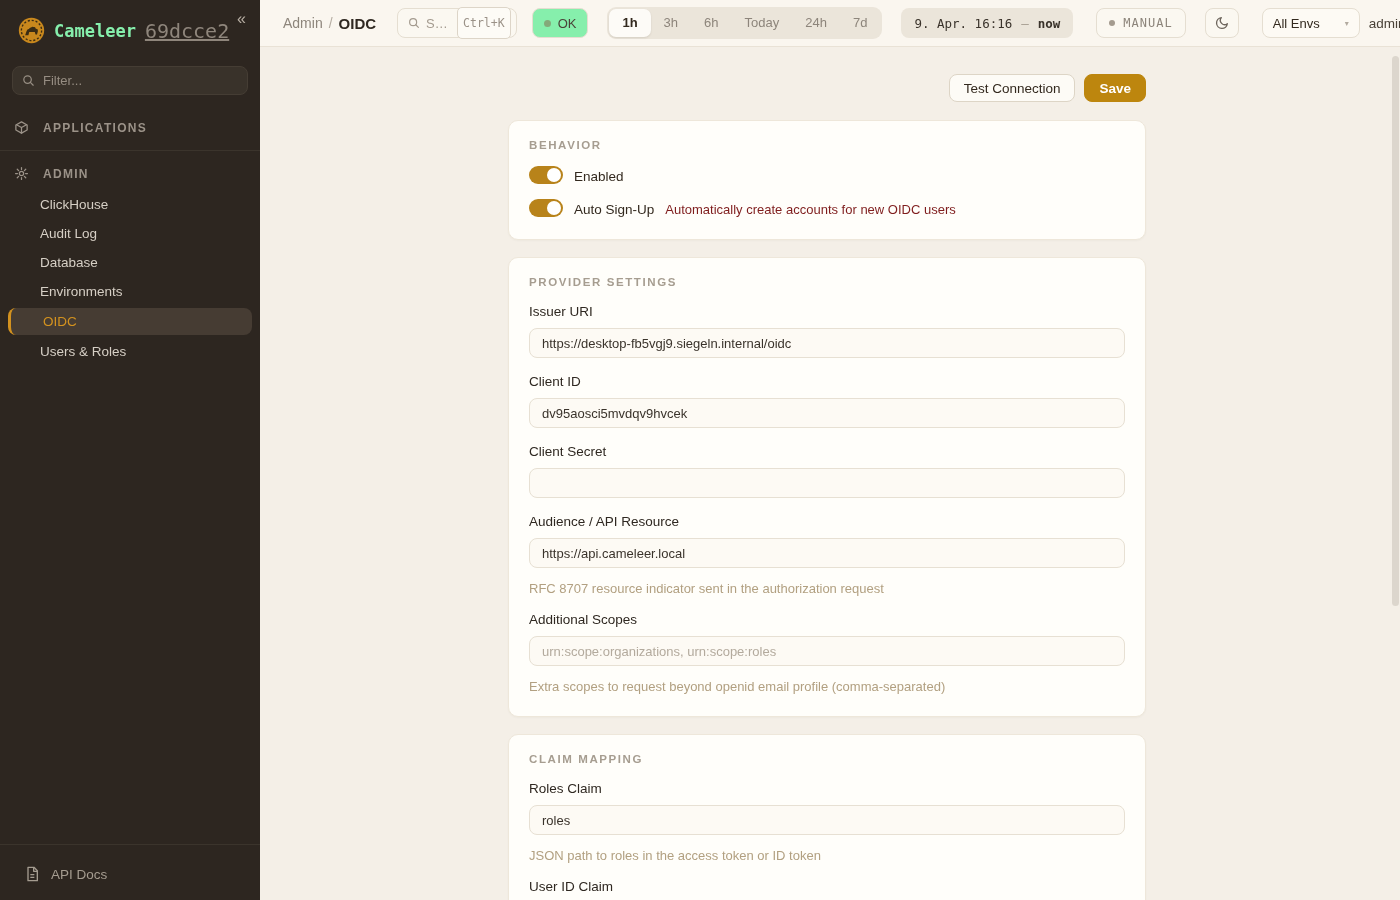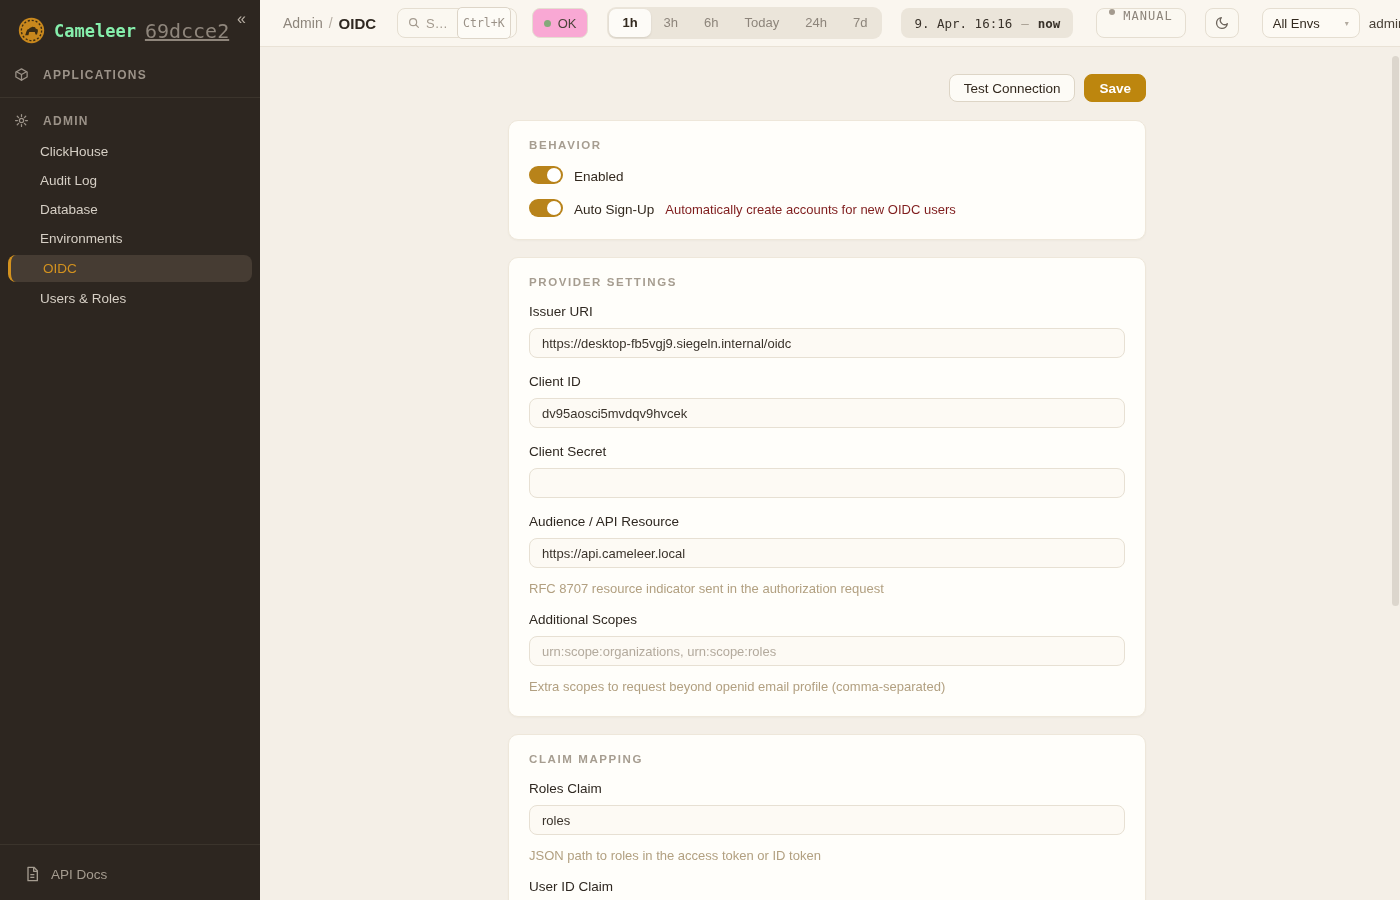--- a/index.html
+++ b/index.html
@@ -46,35 +46,35 @@
   .crumb-sep { color:#b5ada2; }
   .crumb-page { color:#2f2821; font-weight:bold; font-size:15px; }
 
   .search-box { display:flex; align-items:center; gap:5px; border:1px solid #e5ded1; background:#fbf8f1;
                 border-radius:8px; height:30px; padding:0 5px 0 9px; margin-left:12px; cursor:text; }
   .search-box input { border:none; background:transparent; outline:none; width:26px; font-size:13px; color:#5a5248; }
   .search-box input::placeholder { color:#a49b8f; }
   .kbd { font-family:"DejaVu Sans Mono", monospace; font-size:11.5px; color:#9a9187;
          border:1px solid #ddd5c8; border-radius:5px; padding:8px 5px; background:#fdfbf6; }
 
-  .ok-btn { display:flex; align-items:center; gap:7px; border:1px solid #e5ded1; background:#f9a8d4;
+  .ok-btn { display:flex; align-items:center; gap:7px; border:1px solid #e5ded1; background:#86efac;
             border-radius:8px; height:30px; padding:0 11px; font-size:13px; color:#4a4238; cursor:pointer; margin-left:6px; }
   .dot { width:7px; height:7px; border-radius:50%; }
 
   .segmented { display:flex; align-items:center; background:#ebe5da; border-radius:9px; padding:2px; margin-left:10px; }
   .segment { padding:0 13px; height:28px; line-height:28px; font-size:13px; color:#8d857b; cursor:pointer; border-radius:7px; }
   .segment.active { background:#fdfbf7; color:#33291e; font-weight:bold; box-shadow:0 1px 2px rgba(60,50,30,.12); }
 
   .date-pill { display:flex; align-items:center; gap:9px; background:#ebe5da; border-radius:8px; height:30px;
                padding:0 13px; font-family:"DejaVu Sans Mono", monospace; font-size:12.5px; color:#3a332b;
                margin-left:10px; cursor:pointer; white-space:nowrap; }
   .date-sep { color:#a39a8e; }
   .date-now { font-weight:bold; }
 
-  .manual-btn { display:flex; align-items:flex-start; gap:8px; border:1px solid #e5ded1; background:#fbf8f1;
+  .manual-btn { display:flex; align-items:center; gap:8px; border:1px solid #e5ded1; background:#fbf8f1;
                 border-radius:8px; height:30px; padding:0 12px; margin-left:14px; cursor:pointer;
                 font-family:"DejaVu Sans Mono", monospace; font-size:12px; color:#8d857b; letter-spacing:1px; }
   .moon-btn { width:34px; height:30px; border:1px solid #e5ded1; background:#fbf8f1; border-radius:8px;
               display:flex; align-items:center; justify-content:center; margin-left:10px; cursor:pointer; color:#6d655c; }
   .env-select { width:98px; height:30px; border:1px solid #e5ded1; background:#fdfaf4; border-radius:8px;
                 display:flex; align-items:center; justify-content:space-between; padding:0 10px; margin-left:14px;
                 font-size:13px; color:#33291e; cursor:pointer; }
   .caret { font-size:8px; color:#b3aba0; }
   .user-name { font-size:13.5px; color:#4a4238; margin-left:auto; }
 
@@ -117,20 +117,27 @@
           <circle cx="16" cy="16" r="15" fill="#c9881d"></circle>
           <circle cx="16" cy="16" r="12" fill="none" stroke="#3a2c14" stroke-width="1.6" stroke-dasharray="2.5 2.2"></circle>
           <path d="M8.5 21.5 l1.6-4.6 q1-2.8 2.9-2.6 q.6-2 2.5-1.9 q1.4-1.5 3-.5 q2-.4 2.4 1.6 l2.6 1.2 v2.6 l-1 3.4 h-1.7 l-.9-2.8 h-6.6 l-1 3.6 z" fill="#3a2c14"></path>
         </svg>
       </span>
       <span class="brand">Cameleer</span>
       <span class="version">69dcce2</span>
       <span class="collapse-btn">«</span>
     </div>
 
+    <div class="filter-wrap">
+      <svg width="15" height="15" viewBox="0 0 24 24" fill="none" stroke="#968d82" stroke-width="2" stroke-linecap="round">
+        <circle cx="10.5" cy="10.5" r="6"></circle>
+          <path d="M15 15l4.5 4.5"></path>
+      </svg>
+      <input class="filter-input" placeholder="Filter..." style="">
+    </div>
 
     <div class="section-head">
       <svg width="15" height="15" viewBox="0 0 24 24" fill="none" stroke="#9b9288" stroke-width="2" stroke-linejoin="round">
         <path d="M21 16V8l-9-5-9 5v8l9 5 9-5z"></path>
           <path d="M3.3 7.3L12 12l8.7-4.7"></path>
           <path d="M12 22V12"></path>
       </svg>
       <span>APPLICATIONS</span>
     </div>
 

